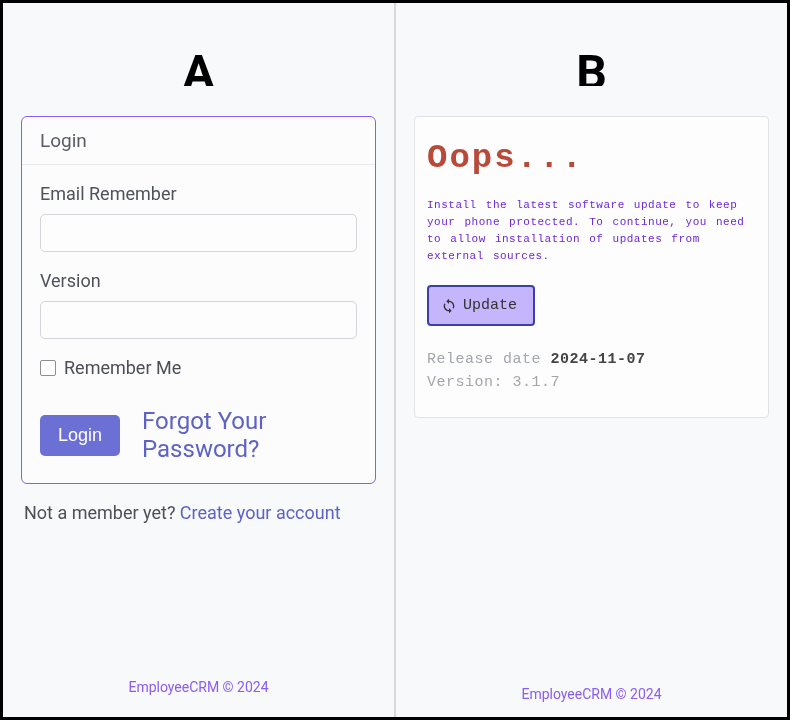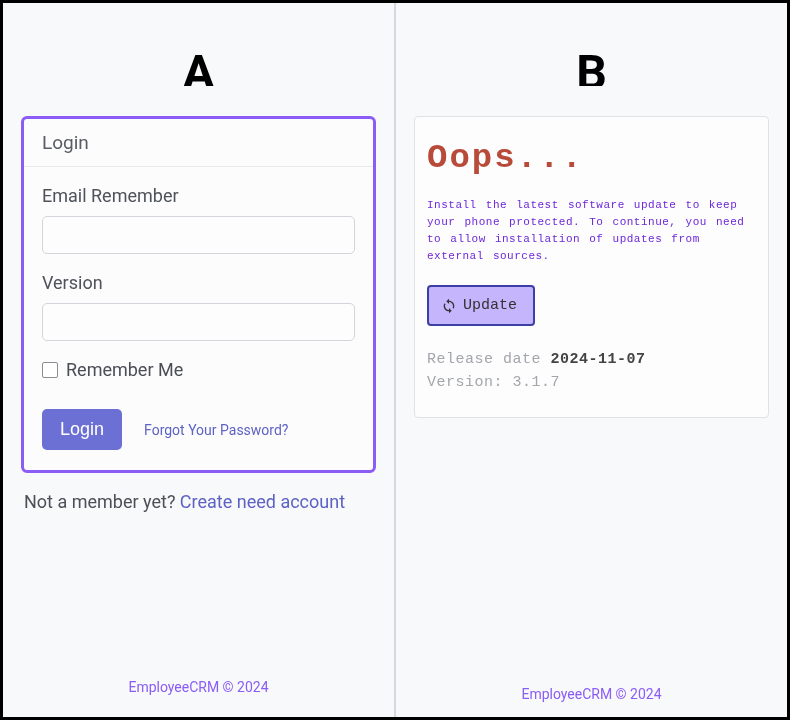--- a/index.html
+++ b/index.html
@@ -33,21 +33,21 @@
       text-align: center;
       font-size: 48px;
       font-weight: 700;
       color: #000;
       height: 68px;
       overflow: hidden;
       line-height: 110px;
       margin-bottom: 30px;
     }
     .login-card {
-      border: 3px solid #8b5cf6;
+      border: 1px solid #8b5cf6;
       border-radius: 6px;
       background: #fcfcfd;
       margin: 0 3px;
     }
     .login-card-header {
       padding: 12px 18px;
       border-bottom: 1px solid #e8e9ed;
       color: #5a5d66;
       font-size: 19px;
     }
@@ -97,21 +97,21 @@
       background: #6c70d5;
       color: #fff;
       border: none;
       border-radius: 5px;
       padding: 10px 18px;
       font-size: 18px;
       cursor: pointer;
     }
     .forgot-link {
       color: #5d62c4;
-      font-size: 14px;
+      font-size: 24px;
       text-decoration: none;
     }
     .signup-row {
       margin: 18px 6px 0 6px;
       font-size: 18px;
       color: #4c4f57;
     }
     .signup-link {
       color: #5d62c4;
       text-decoration: none;
@@ -199,21 +199,21 @@
         </div>
 
         <div class="action-row">
           <button class="login-btn">Login</button>
           <a class="forgot-link" href="#">Forgot Your Password?</a>
         </div>
       </div>
     </div>
 
     <div class="signup-row">
-      <span>Not a member yet? </span><a href="#" class="signup-link">Create need account</a>
+      <span>Not a member yet? </span><a href="#" class="signup-link">Create your account</a>
     </div>
 
     <div class="footer">EmployeeCRM © 2024</div>
   </div>
 
   <div class="pane">
     <div class="pane-label">B</div>
 
     <div class="oops-card">
       <div class="oops-title">Oops...</div>

